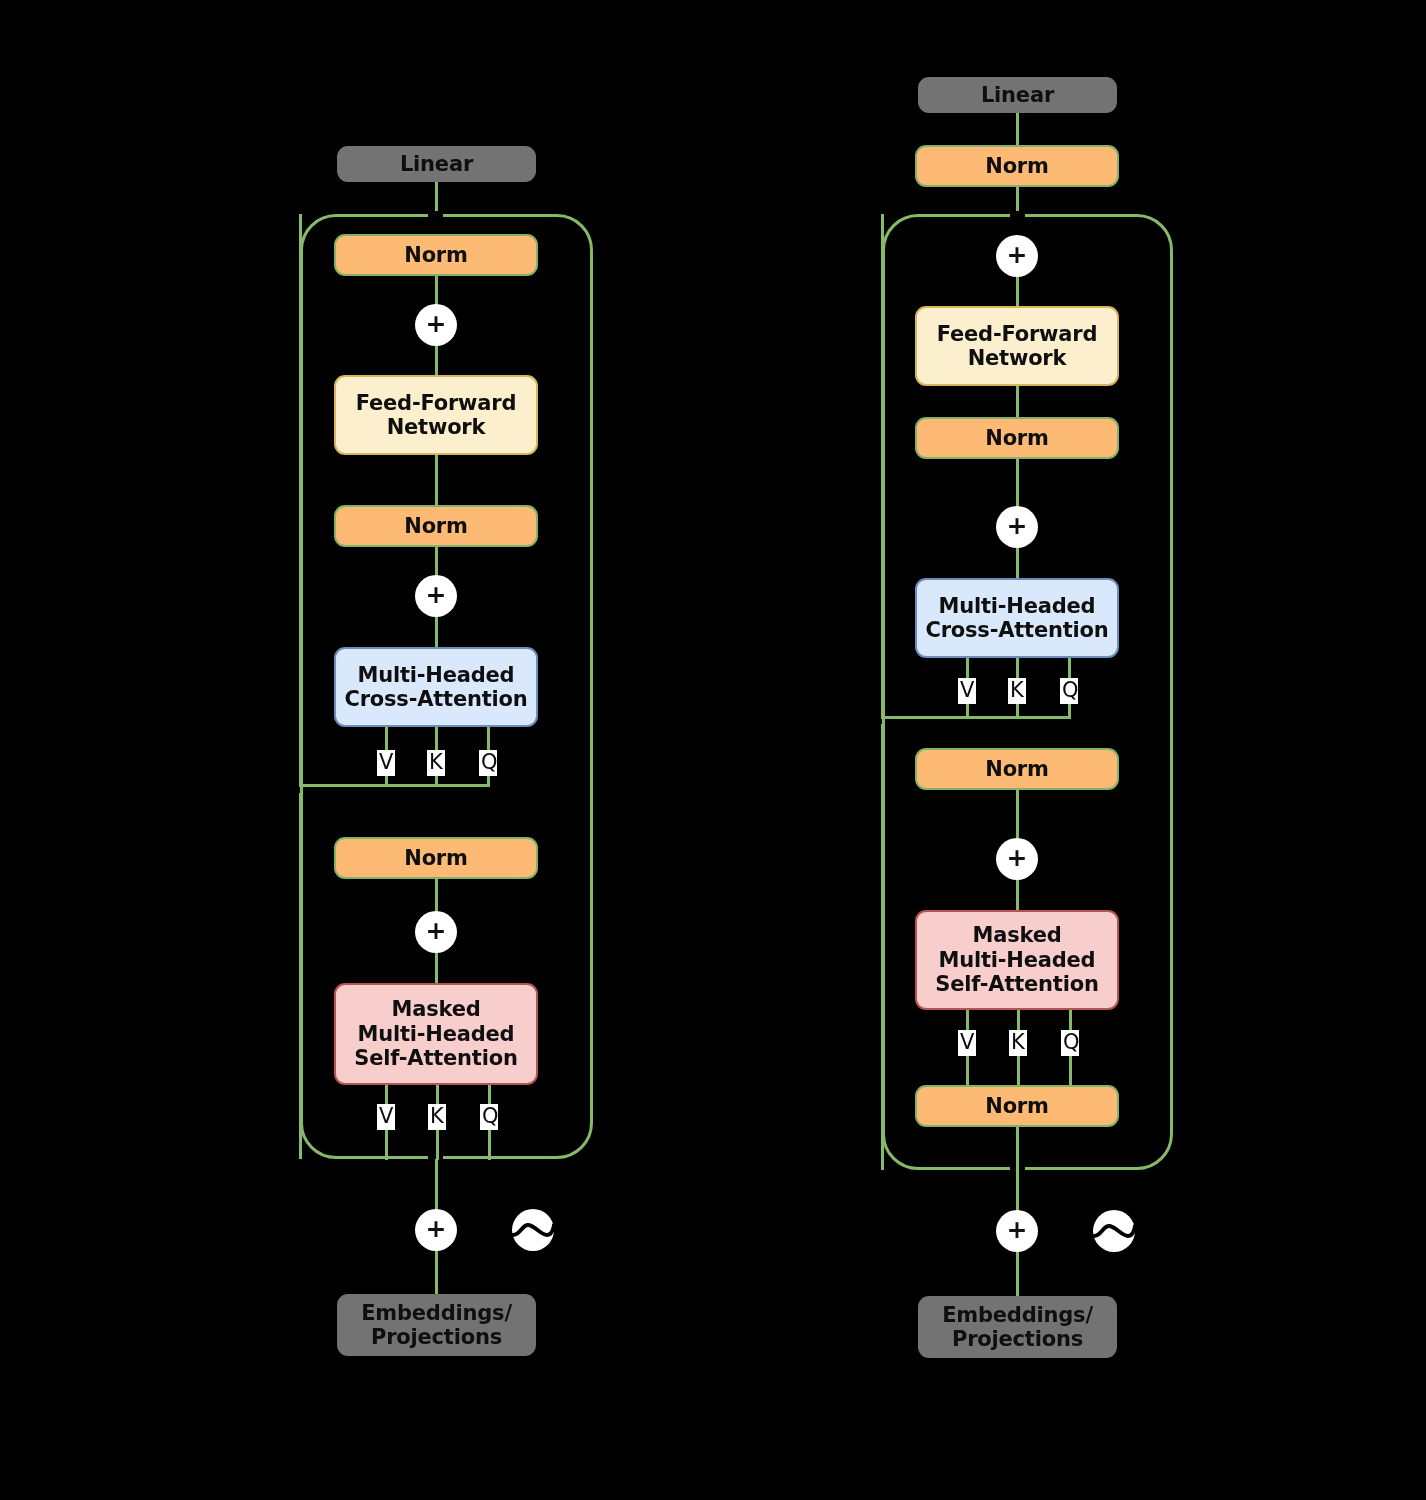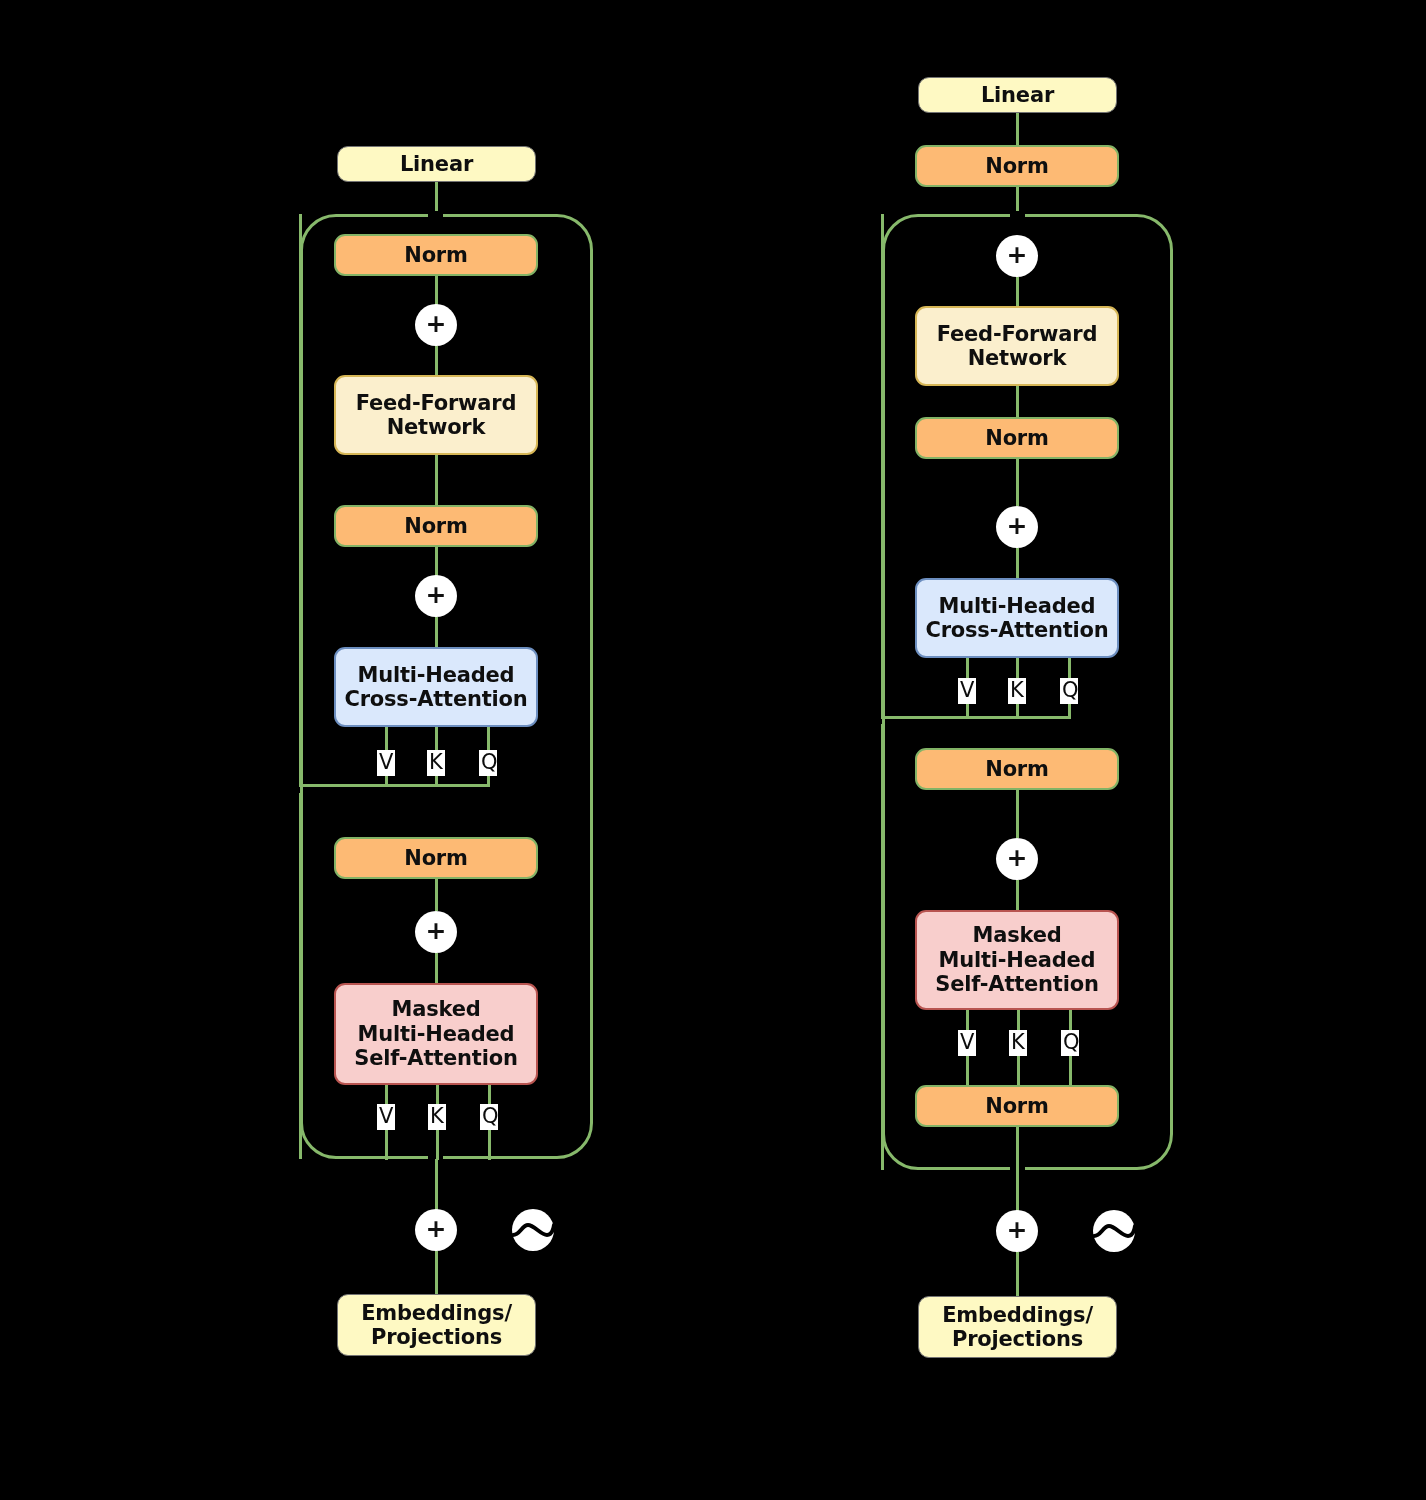--- a/index.html
+++ b/index.html
@@ -26,22 +26,22 @@
     justify-content: center;
     text-align: center;
     border-radius: 11px;
     font-weight: bold;
     color: #0f0f0f;
     line-height: 1.16;
     white-space: pre-line;
     letter-spacing: -0.2px;
   }
   .blk.plain {          
-    background: #fef9c3;
-    border: 1px solid #737373;
+    background: #737373;
+    border: 7px solid #737373;
   }
   .blk.norm {
     background: #fdba74;
     border: 2px solid #82b366;
   }
   .blk.ffn {
     background: #fbefcd;
     border: 2px solid #d6b656;
   }
   .blk.attn-cross {

